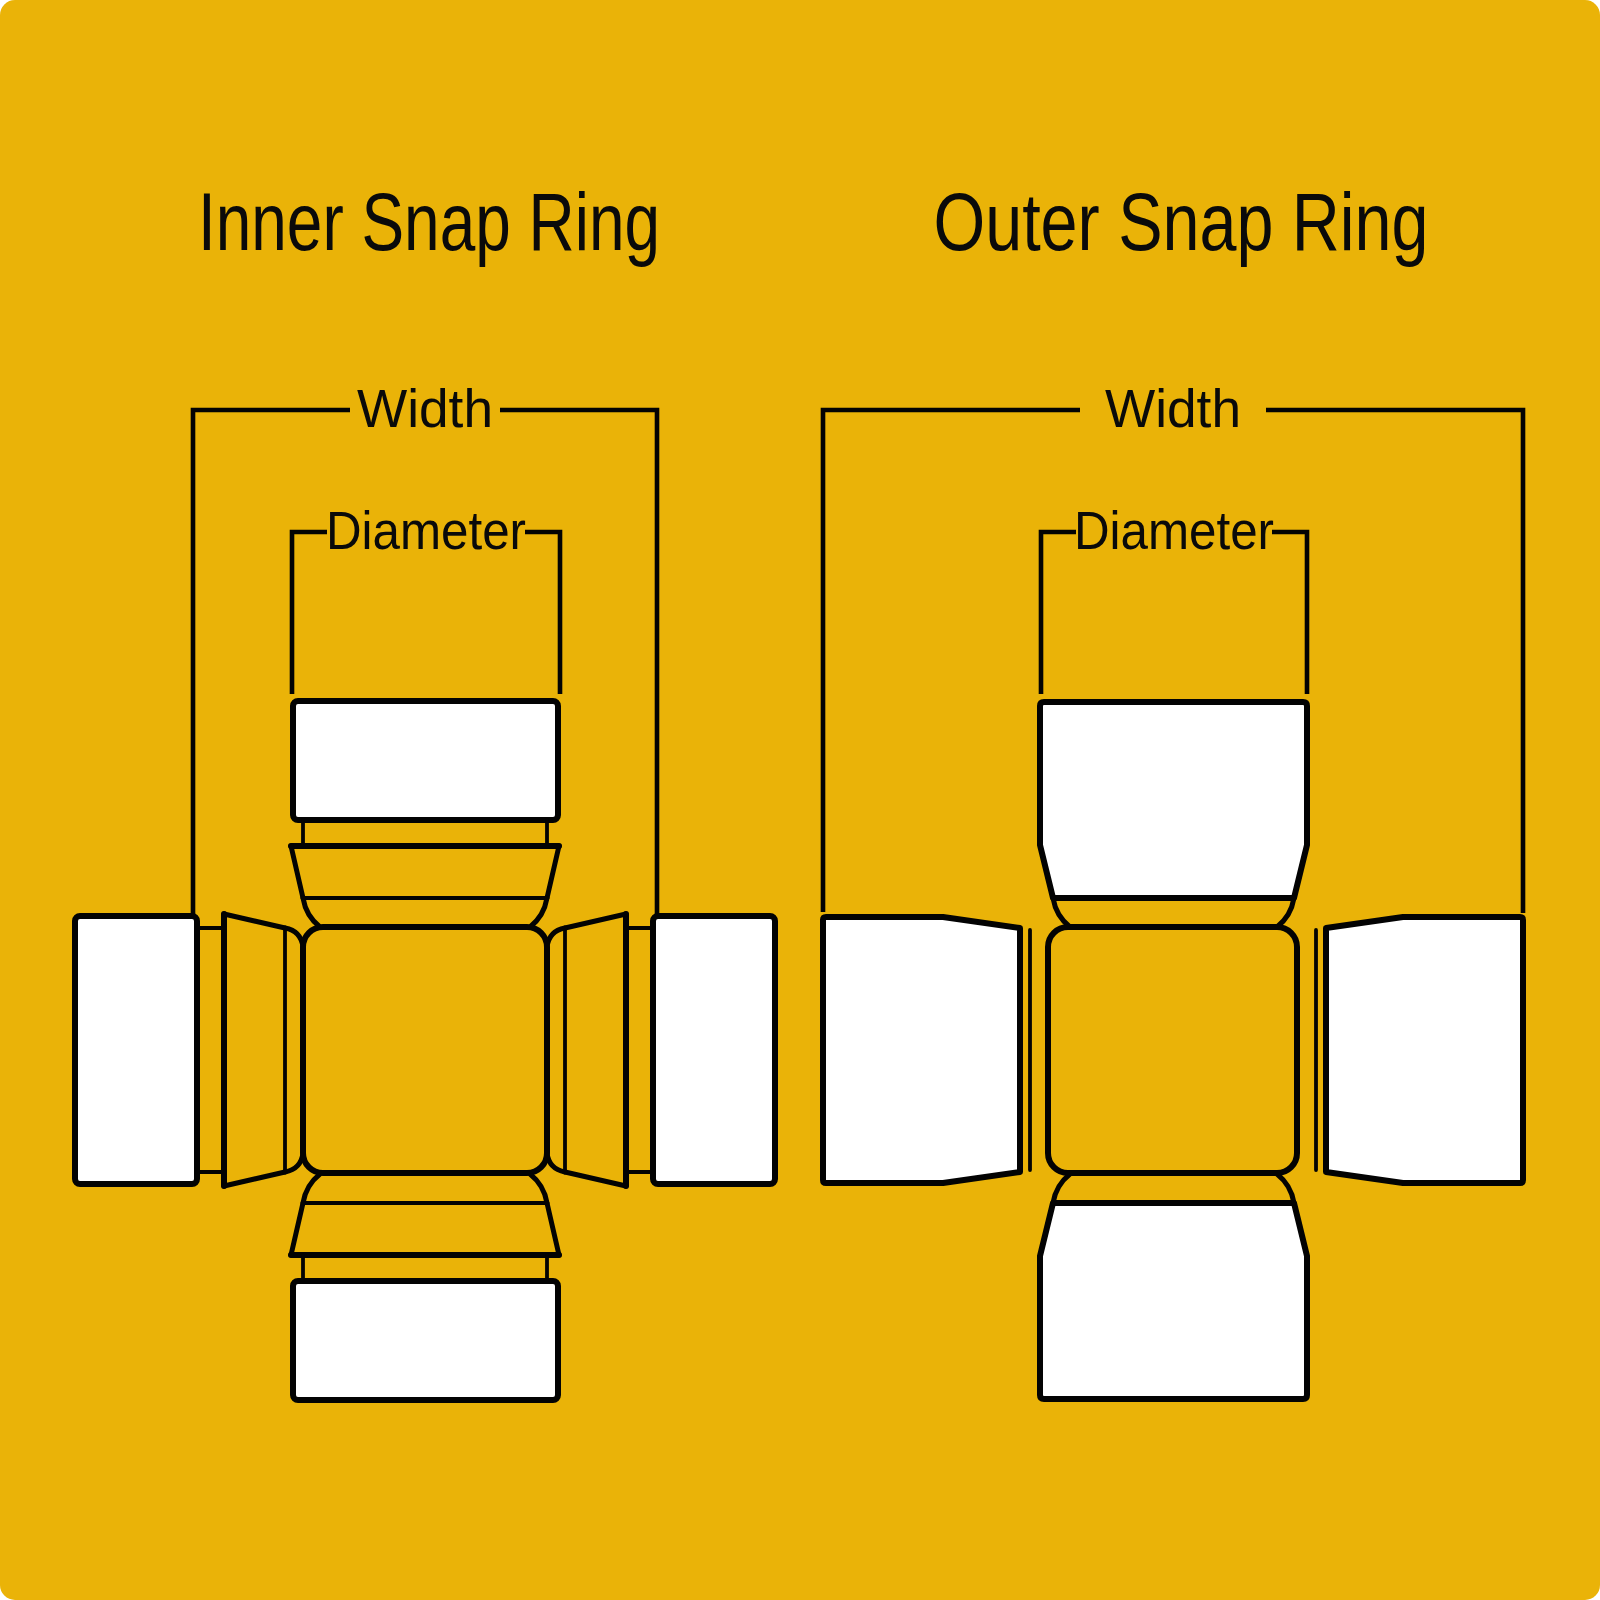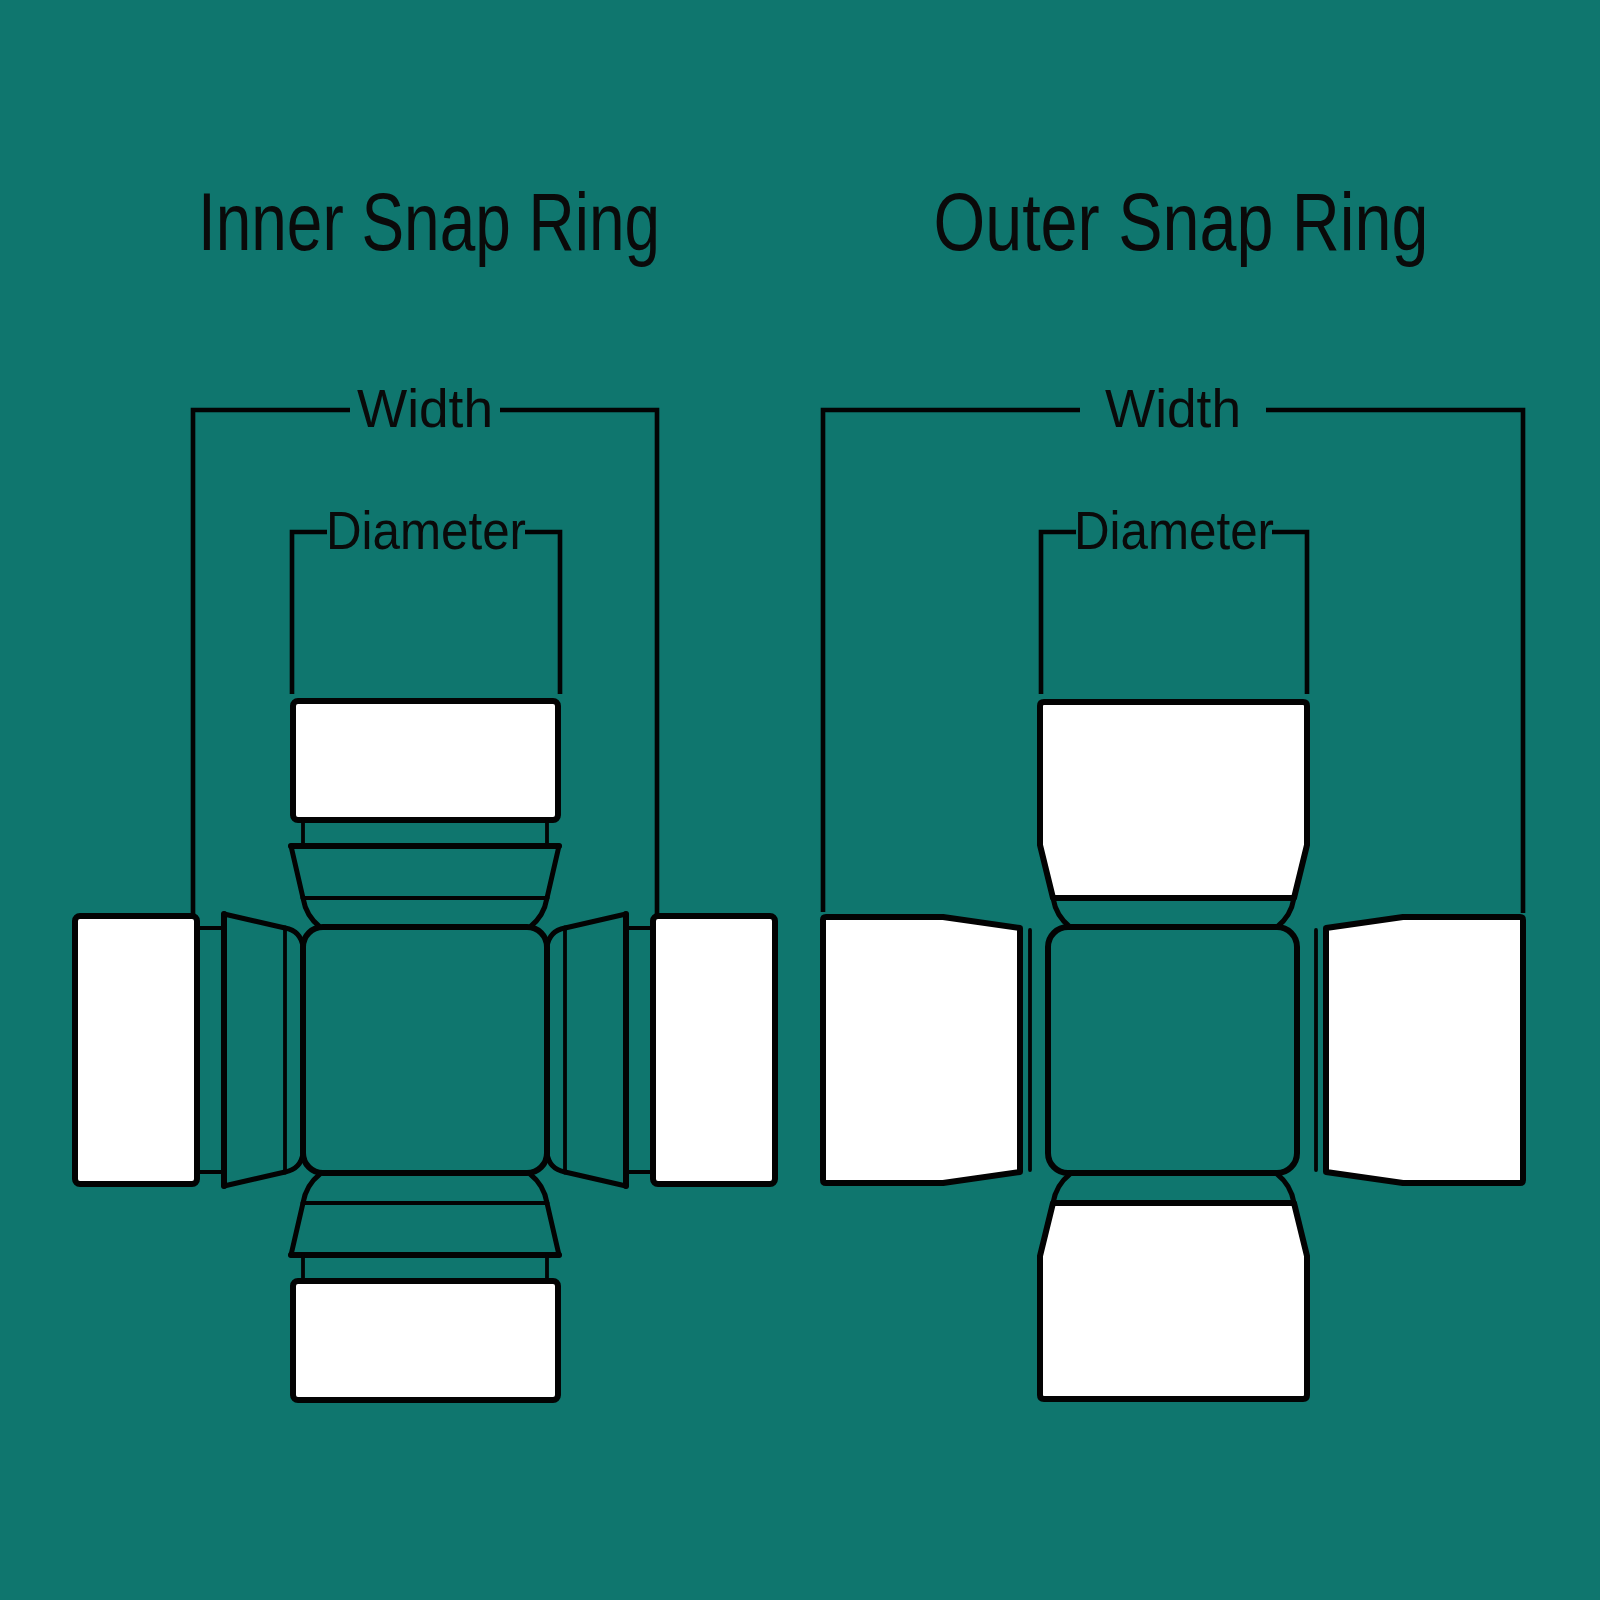--- a/index.html
+++ b/index.html
@@ -8,21 +8,22 @@
     background: #ffffff;
     width: 1600px;
     height: 1600px;
     overflow: hidden;
     font-family: "Liberation Sans", sans-serif;
   }
   .canvas-wrap {
     width: 1600px;
     height: 1600px;
     position: relative;
-    background: #0f766e;
+    background: #eab308;
+    border-radius: 15px;
   }
   svg {
     display: block;
     width: 1600px;
     height: 1600px;
   }
   .outline      { fill: none; stroke: #030303; stroke-width: 6;   stroke-linecap: round; stroke-linejoin: round; }
   .outline-fill { fill: #ffffff; stroke: #030303; stroke-width: 6; stroke-linecap: round; stroke-linejoin: round; }
   .mid          { fill: none; stroke: #030303; stroke-width: 5;   stroke-linecap: round; stroke-linejoin: round; }
   .thin         { fill: none; stroke: #030303; stroke-width: 3.8; stroke-linecap: round; stroke-linejoin: round; }

